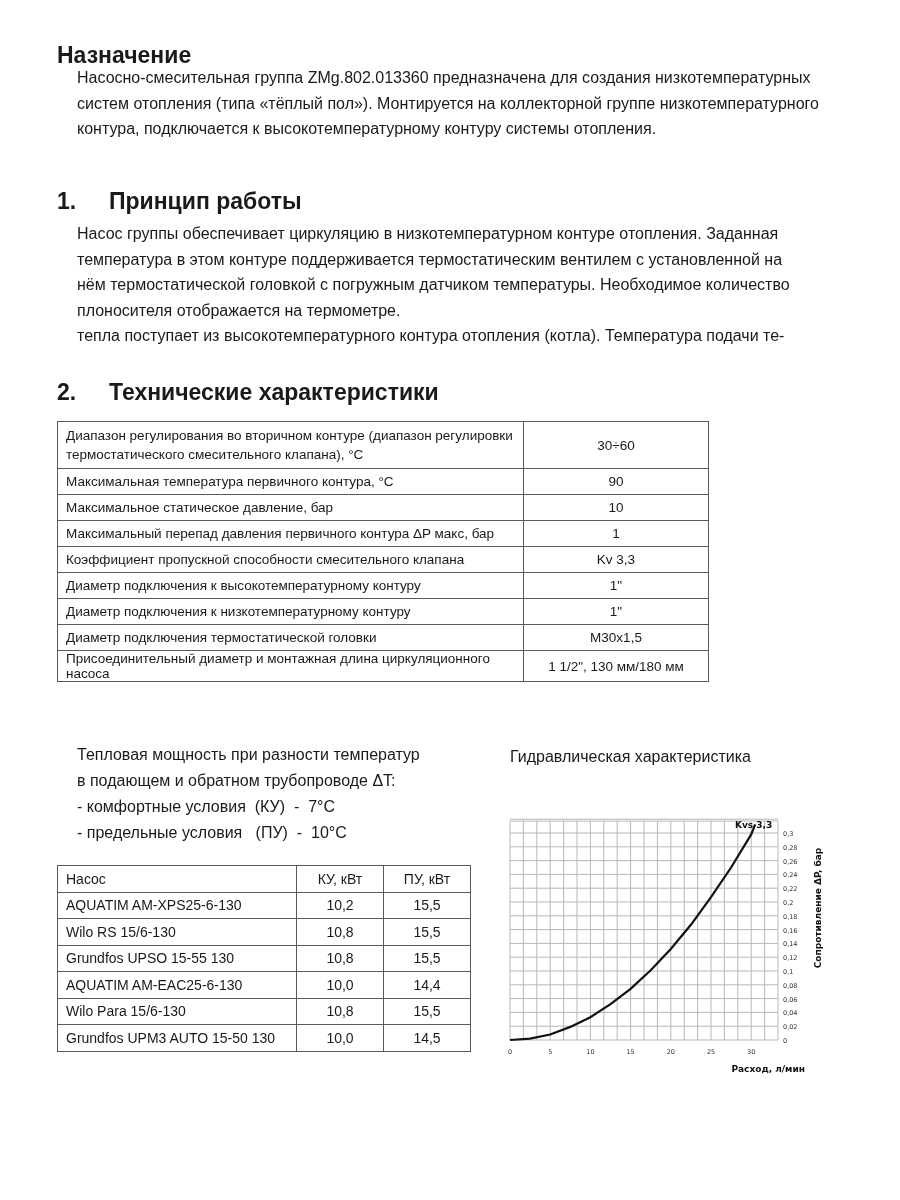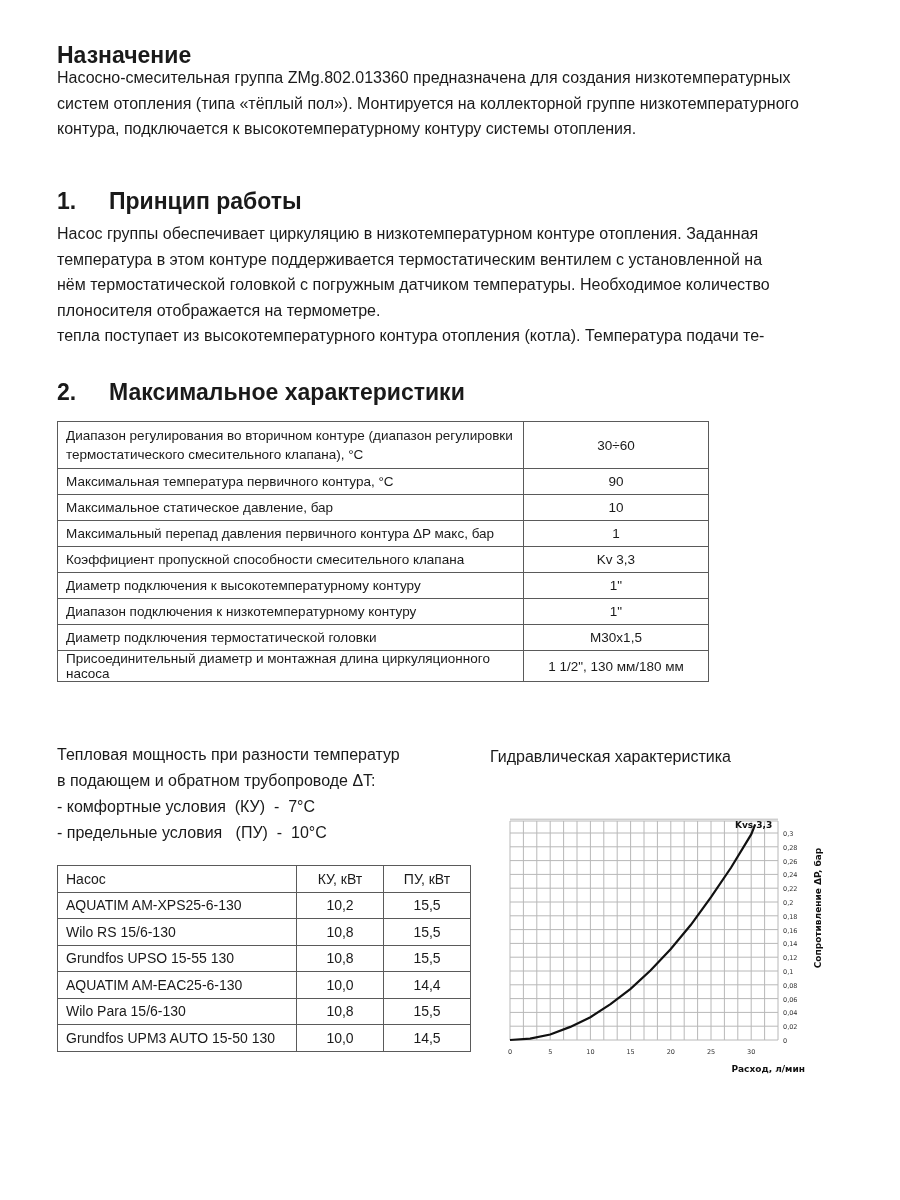--- a/index.html
+++ b/index.html
@@ -1,19 +1,19 @@
 <!DOCTYPE html>
 <html><head>
 <meta charset="utf-8">
 <style>
   html, body { margin: 0; padding: 0; background: #ffffff; }
   body { width: 900px; height: 1200px; position: relative; overflow: hidden;
          font-family: "Liberation Sans", sans-serif; color: #1a1a1a; }
   .h { position: absolute; font-weight: bold; font-size: 23px; }
-  .p { position: absolute; font-size: 16px; line-height: 25.5px; }
+  .p { position: absolute; font-size: 16px; line-height: 25.5px; margin-left: 20px; }
   .num { display: inline-block; width: 52px; }
   table { border-collapse: collapse; position: absolute; }
   .spec { left: 57px; top: 421px; width: 652px; font-size: 13.5px; }
   .spec td { border: 1.4px solid #5a5a5a; padding: 0 8px; height: 25px; }
   .spec td.v { text-align: center; width: 168px; }
   .spec tr.tall td { height: 46px; }
   .pumps { left: 57px; top: 865px; width: 414px; font-size: 14px; }
   .pumps td { border: 1.3px solid #5a5a5a; padding: 0 8px; height: 25.5px; }
   .pumps td.c { text-align: center; width: 70px; }
   .chart { position: absolute; left: 495px; top: 810px; }
@@ -34,21 +34,21 @@
 </div>
 <div class="p" style="left:57px; top:221px;">
   <div>Насос группы обеспечивает циркуляцию в низкотемпературном контуре отопления. Заданная</div>
   <div>температура в этом контуре поддерживается термостатическим вентилем с установленной на</div>
   <div>нём термостатической головкой с погружным датчиком температуры. Необходимое количество</div>
   <div>плоносителя отображается на термометре.</div>
   <div>тепла поступает из высокотемпературного контура отопления (котла). Температура подачи те-</div>
 </div>
 
 <div class="h" style="left:57px; top:379px;">
-  <span class="num">2.</span><span>Максимальное характеристики</span>
+  <span class="num">2.</span><span>Технические характеристики</span>
 </div>
 
 <table class="spec">
   <tbody id="spec-body">
       <tr class="tall">
         <td style="line-height: 19px;">Диапазон регулирования во вторичном контуре (диапазон регулировки термостатического смесительного клапана), °С</td>
         <td class="v">30÷60</td>
       </tr>
       <tr>
         <td>Максимальная температура первичного контура, °С</td>
@@ -64,21 +64,21 @@
       </tr>
       <tr>
         <td>Коэффициент пропускной способности смесительного клапана</td>
         <td class="v">Kv 3,3</td>
       </tr>
       <tr>
         <td>Диаметр подключения к высокотемпературному контуру</td>
         <td class="v">1"</td>
       </tr>
       <tr>
-        <td>Диапазон подключения к низкотемпературному контуру</td>
+        <td>Диаметр подключения к низкотемпературному контуру</td>
         <td class="v">1"</td>
       </tr>
       <tr>
         <td>Диаметр подключения термостатической головки</td>
         <td class="v">M30x1,5</td>
       </tr>
       <tr>
         <td>Присоединительный диаметр и монтажная длина циркуляционного насоса</td>
         <td class="v">1 1/2", 130 мм/180 мм</td>
       </tr>

